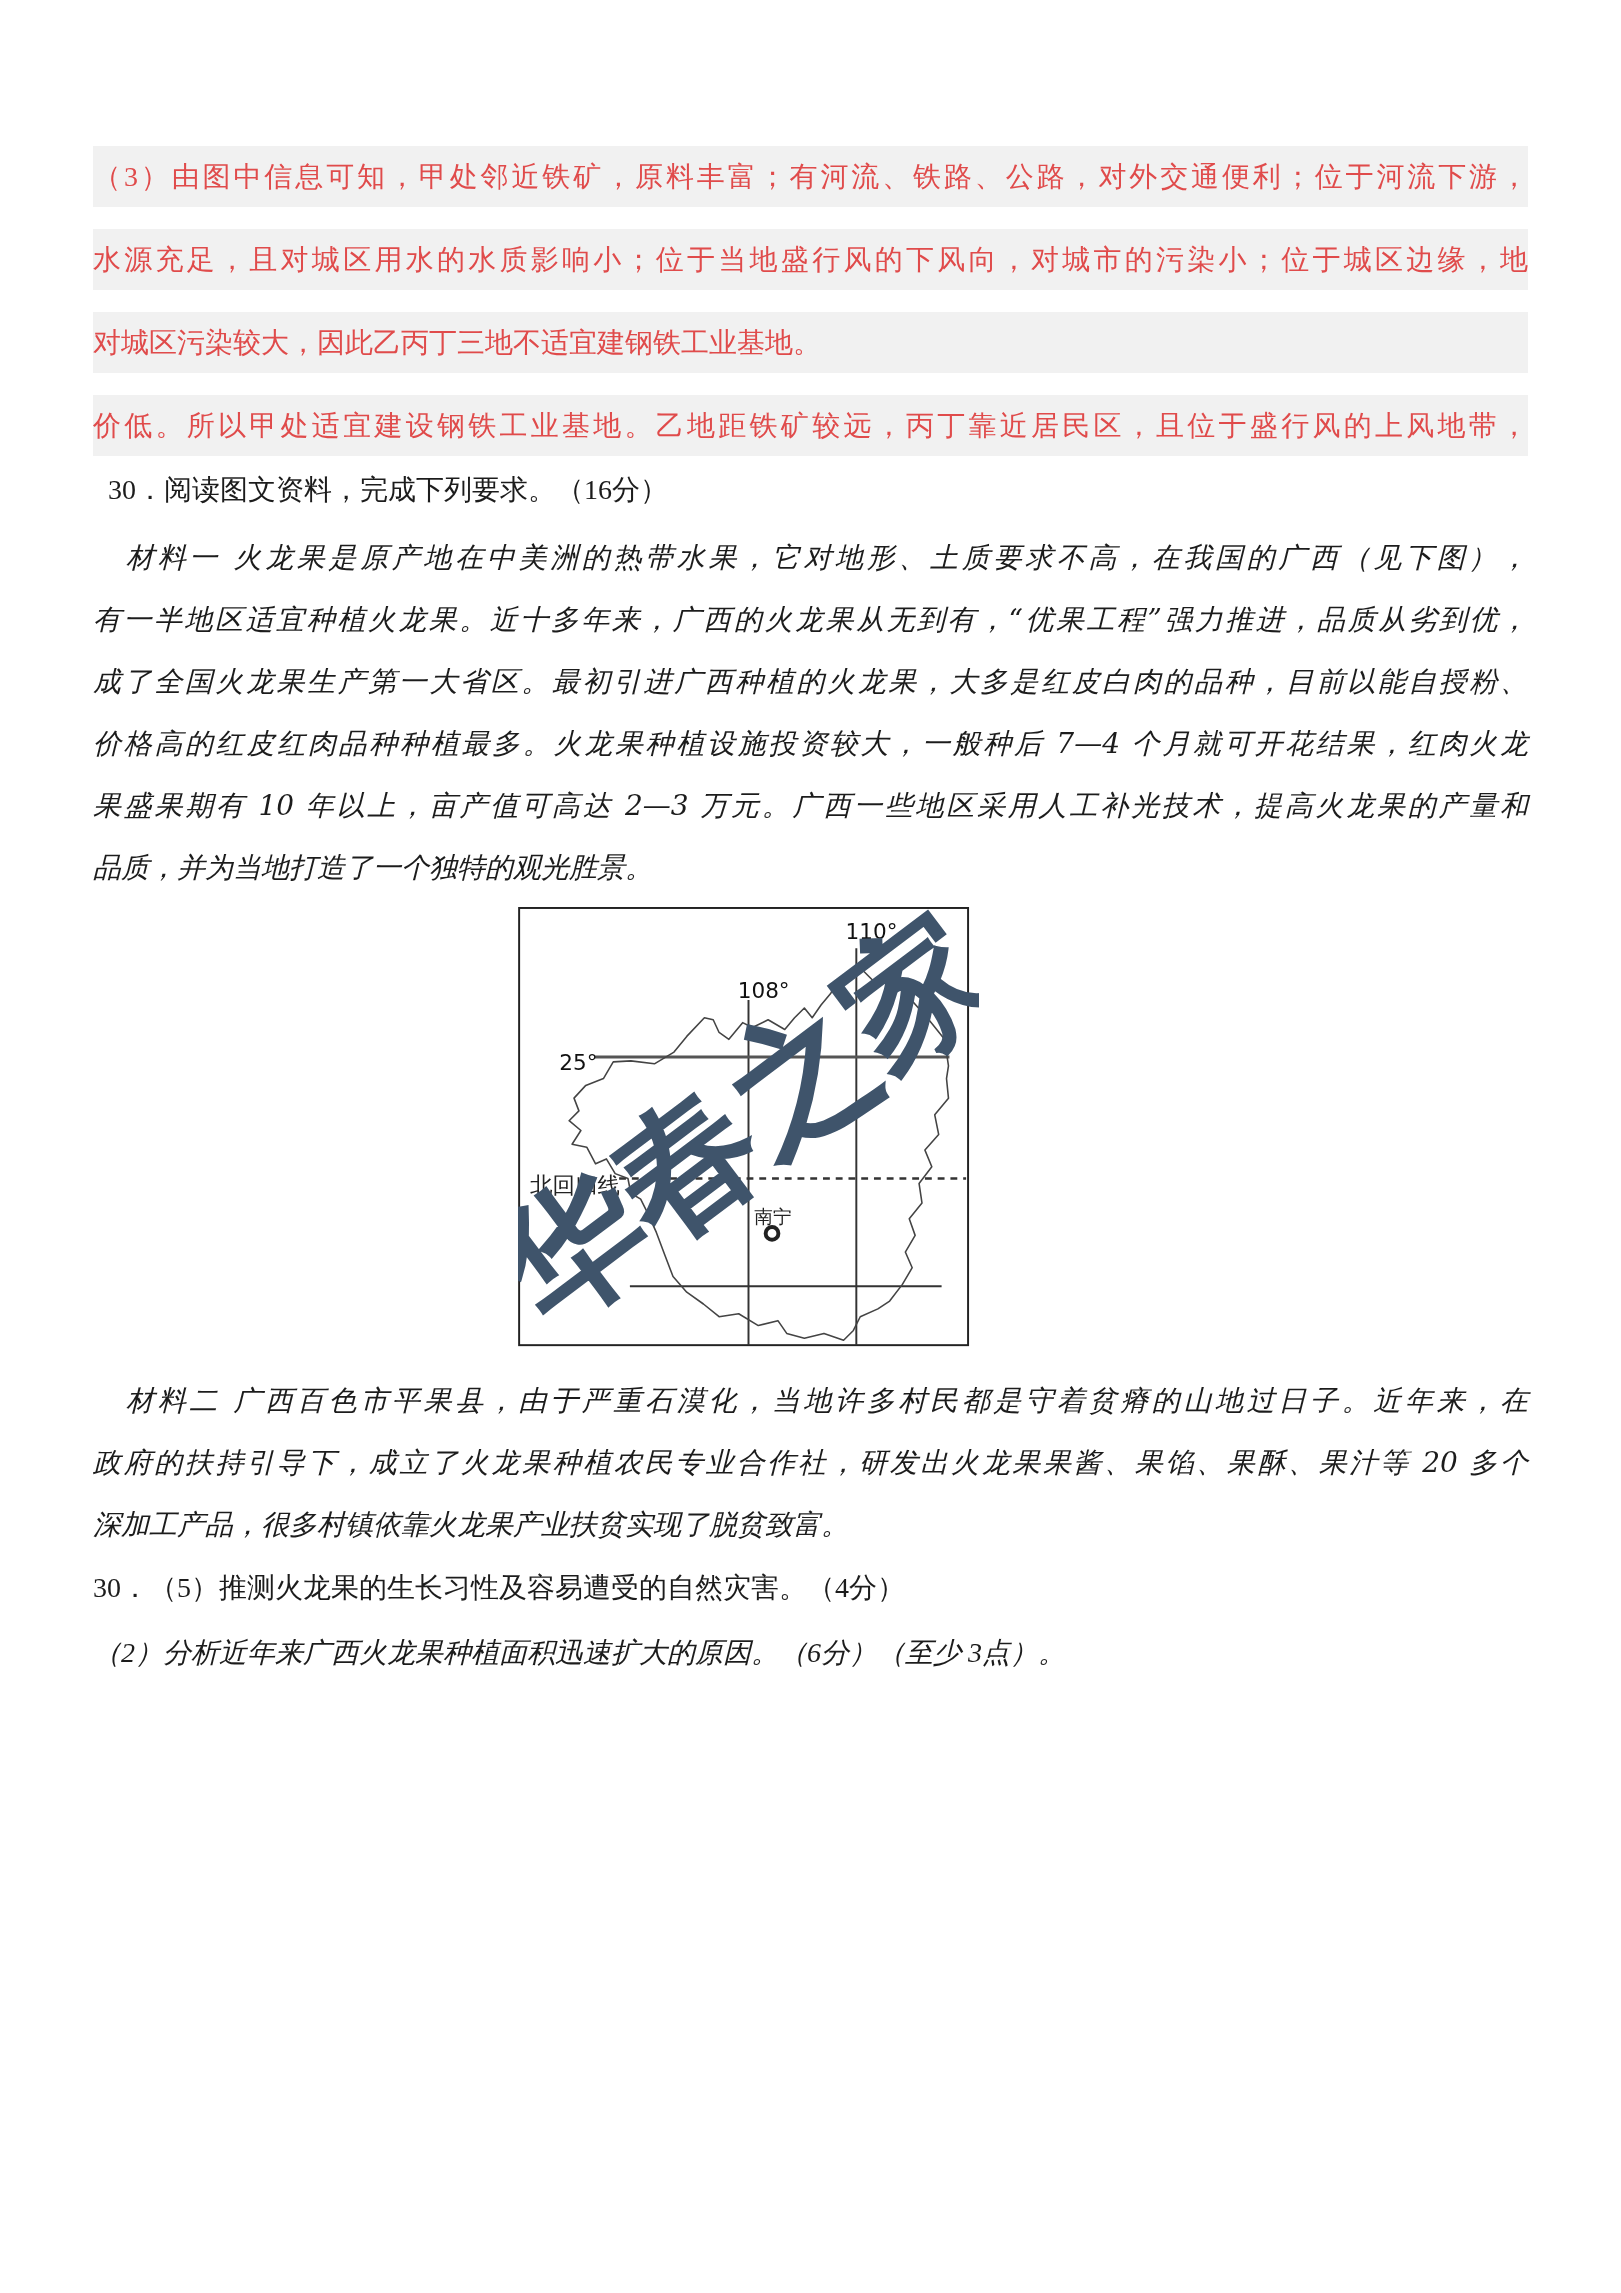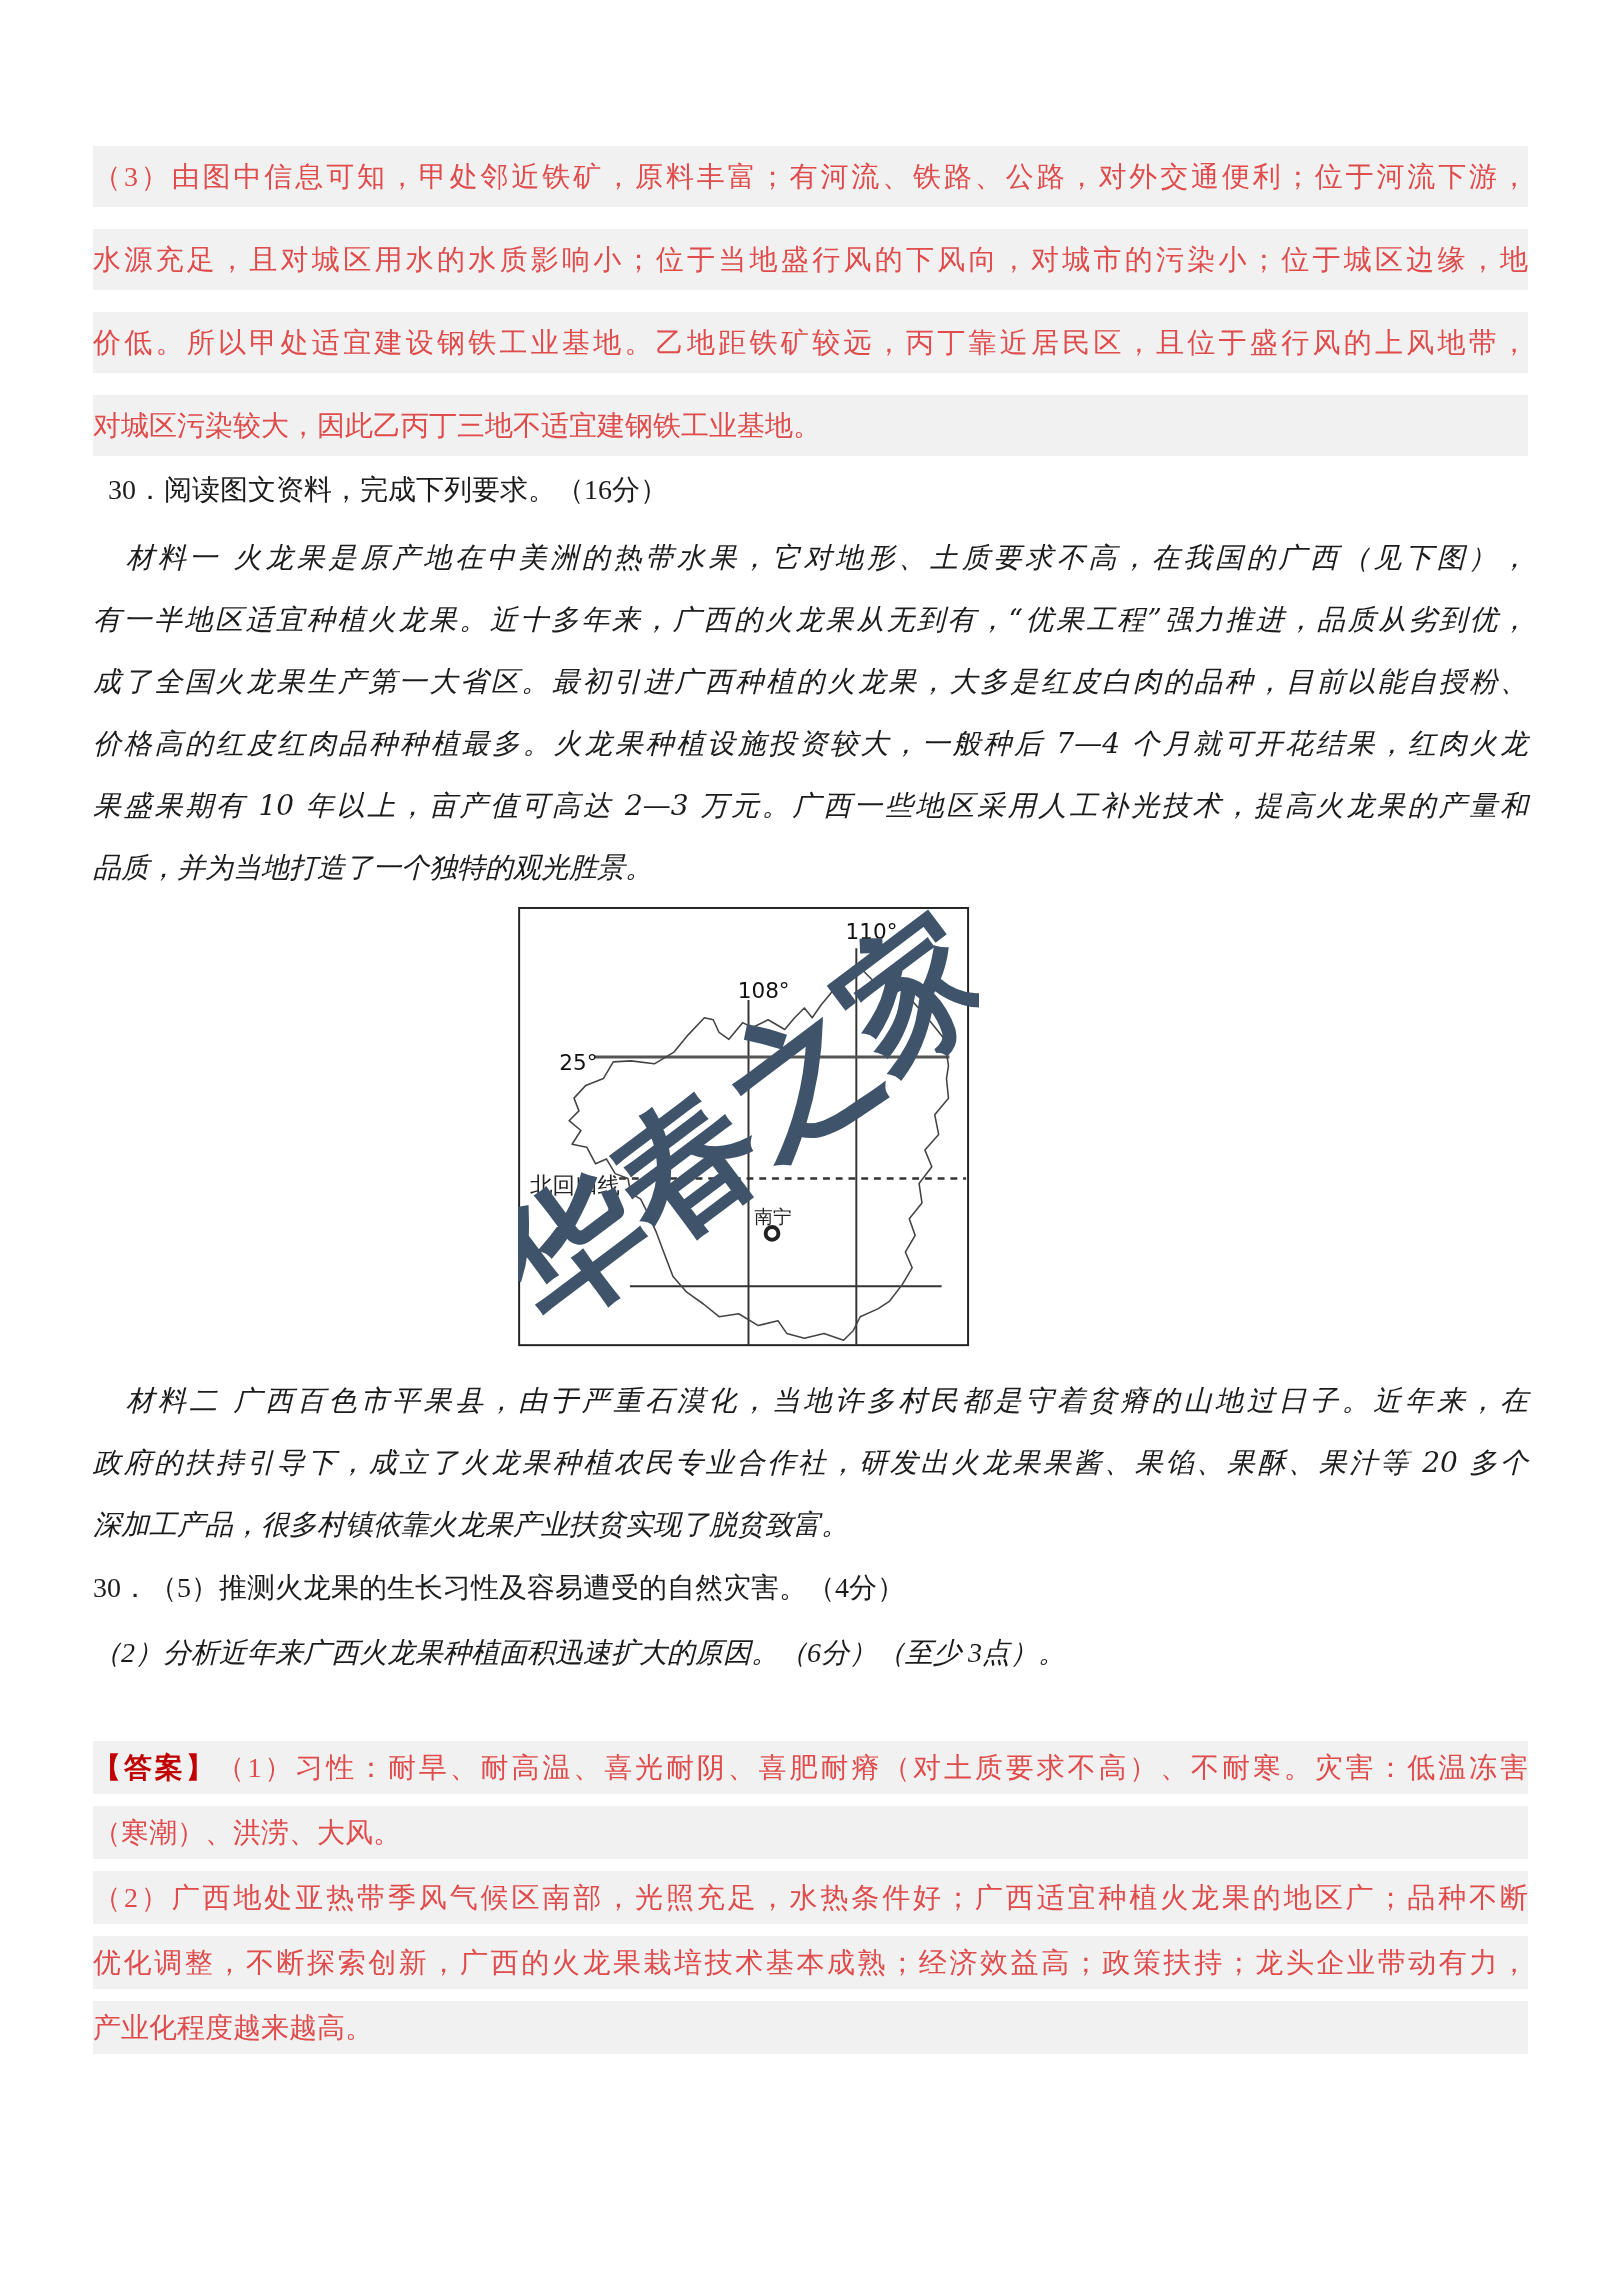--- a/index.html
+++ b/index.html
@@ -50,22 +50,22 @@
   }
 </style>
 </head>
 <body>
 
 <div class="page">
 
   <div class="abs blk band ans-red" style="top:135px;">
     <div class="tline just">（3）由图中信息可知，甲处邻近铁矿，原料丰富；有河流、铁路、公路，对外交通便利；位于河流下游，</div>
     <div class="tline just">水源充足，且对城区用水的水质影响小；位于当地盛行风的下风向，对城市的污染小；位于城区边缘，地</div>
+    <div class="tline">对城区污染较大，因此乙丙丁三地不适宜建钢铁工业基地。</div>
     <div class="tline just">价低。所以甲处适宜建设钢铁工业基地。乙地距铁矿较远，丙丁靠近居民区，且位于盛行风的上风地带，</div>
-    <div class="tline">对城区污染较大，因此乙丙丁三地不适宜建钢铁工业基地。</div>
   </div>
 
   <div class="abs blk qline" style="top:470px;margin-left:15px;">30．阅读图文资料，完成下列要求。（16分）</div>
 
   <div class="abs blk material" style="top:527px;">
     <div class="tline just indent">材料一  火龙果是原产地在中美洲的热带水果，它对地形、土质要求不高，在我国的广西（见下图），</div>
     <div class="tline just">有一半地区适宜种植火龙果。近十多年来，广西的火龙果从无到有，“优果工程”强力推进，品质从劣到优，</div>
     <div class="tline just">成了全国火龙果生产第一大省区。最初引进广西种植的火龙果，大多是红皮白肉的品种，目前以能自授粉、</div>
     <div class="tline just">价格高的红皮红肉品种种植最多。火龙果种植设施投资较大，一般种后 7—4 个月就可开花结果，红肉火龙</div>
     <div class="tline just">果盛果期有 10 年以上，亩产值可高达 2—3 万元。广西一些地区采用人工补光技术，提高火龙果的产量和</div>
@@ -104,22 +104,15 @@
 
   <div class="abs blk material" style="top:1370px;">
     <div class="tline just indent">材料二  广西百色市平果县，由于严重石漠化，当地许多村民都是守着贫瘠的山地过日子。近年来，在</div>
     <div class="tline just">政府的扶持引导下，成立了火龙果种植农民专业合作社，研发出火龙果果酱、果馅、果酥、果汁等 20 多个</div>
     <div class="tline">深加工产品，很多村镇依靠火龙果产业扶贫实现了脱贫致富。</div>
   </div>
 
   <div class="abs blk qline" style="top:1568px;">30．（5）推测火龙果的生长习性及容易遭受的自然灾害。（4分）</div>
   <div class="abs blk qline" style="top:1633px;font-style:italic;">（2）分析近年来广西火龙果种植面积迅速扩大的原因。（6分）（至少 3点）。</div>
 
-  <div class="abs blk band2 ans-red" style="top:1735px;">
-    <div class="tline just"><span class="ans-label">【答案】</span><span>（1）习性：耐旱、耐高温、喜光耐阴、喜肥耐瘠（对土质要求不高）、不耐寒。灾害：低温冻害</span></div>
-    <div class="tline">（寒潮）、洪涝、大风。</div>
-    <div class="tline just">（2）广西地处亚热带季风气候区南部，光照充足，水热条件好；广西适宜种植火龙果的地区广；品种不断</div>
-    <div class="tline just">优化调整，不断探索创新，广西的火龙果栽培技术基本成熟；经济效益高；政策扶持；龙头企业带动有力，</div>
-    <div class="tline">产业化程度越来越高。</div>
-  </div>
 
 </div>
 
 
 </body></html>

